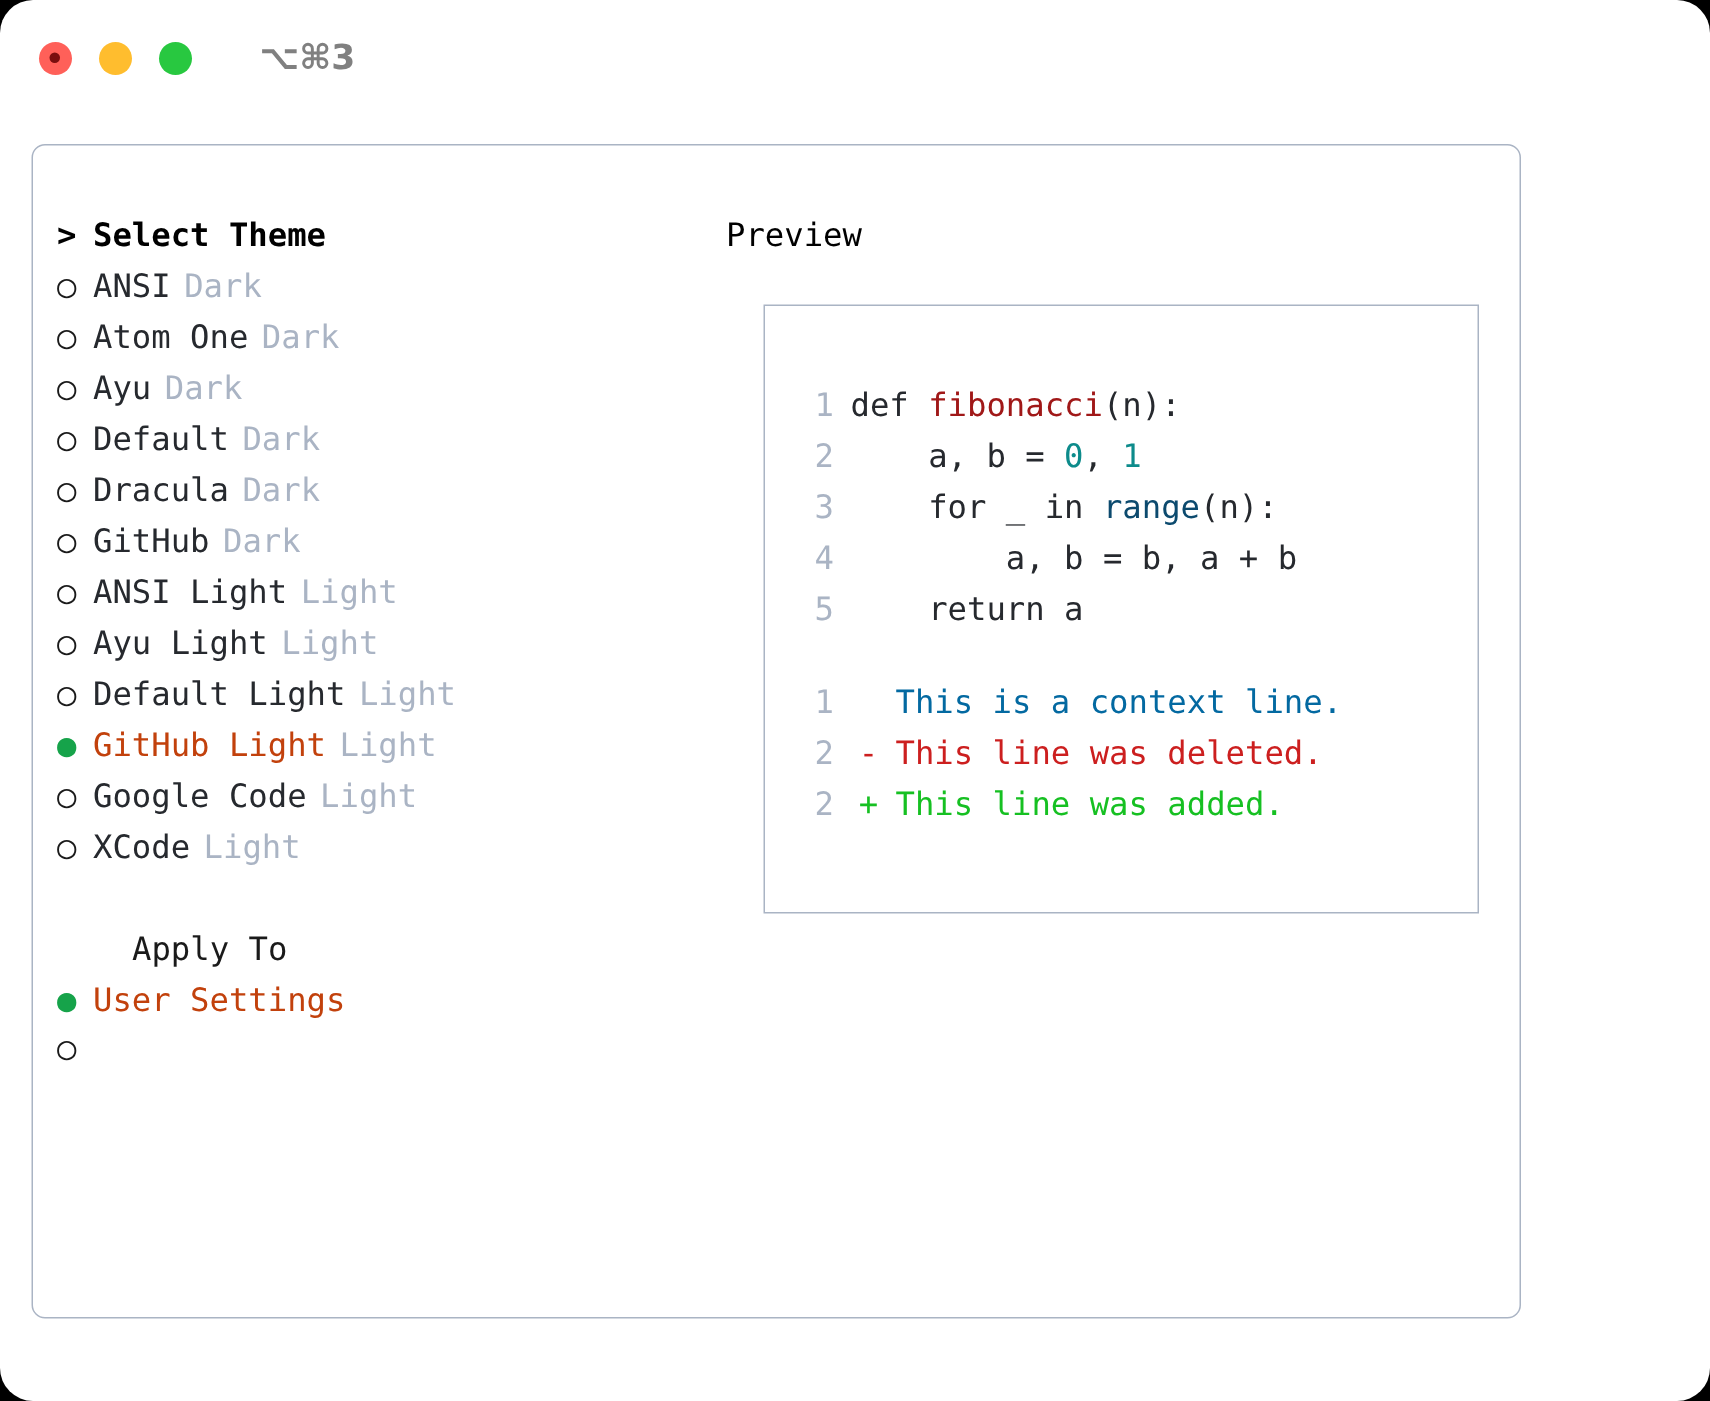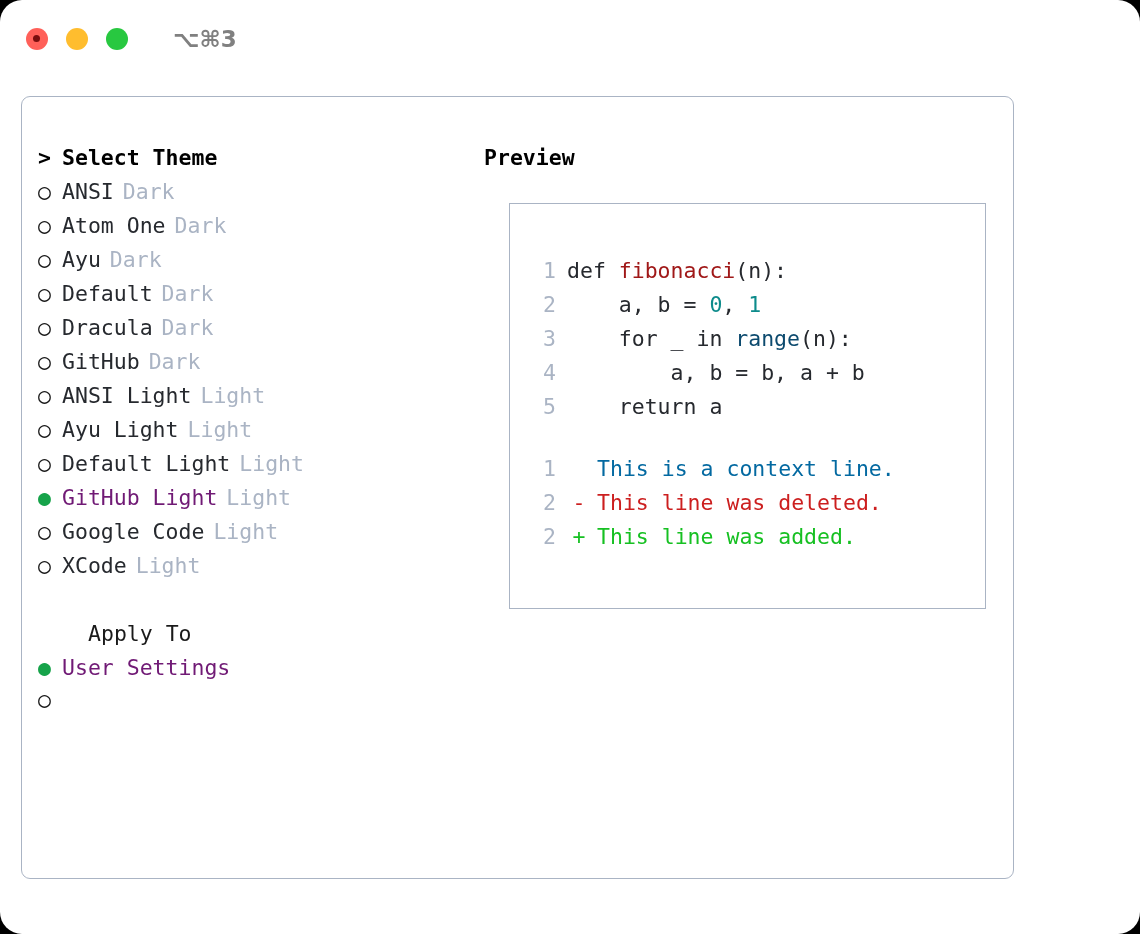--- a/index.html
+++ b/index.html
@@ -101,21 +101,21 @@
     font-size: 21.5px;
     line-height: 1;
   }
   .marker.sel { color: #16a34a; }
   .header-row {
     font-weight: bold;
     color: #000000;
   }
   .header-row .marker { font-weight: bold; color: #000; }
   .theme-name { color: #26292e; }
-  .theme-name.sel { color: #701a75; text-align: center; }
+  .theme-name.sel { color: #c2410c; text-align: center; }
   .tag {
     color: #aab4c4;
     margin-left: 9px;
   }
   .spacer-row { height: 34px; }
   .group-label {
     color: #1a1a1a;
     font-size: 21.5px;
     margin-left: 26px;
   }
@@ -131,21 +131,21 @@
 
   
   .right-col {
     position: absolute;
     left: 462px;
     top: 48px;
     width: 500px;
   }
   .preview-title {
     font-size: 21.5px;
-    font-weight: bold;
+    font-weight: normal;
     color: #000000;
     margin-bottom: 10px;
   }
   .preview-box {
     position: absolute;
     left: 487px;
     top: 106px;
     width: 477px;
     height: 406px;
     border: 1.6px solid #aab4c4;

